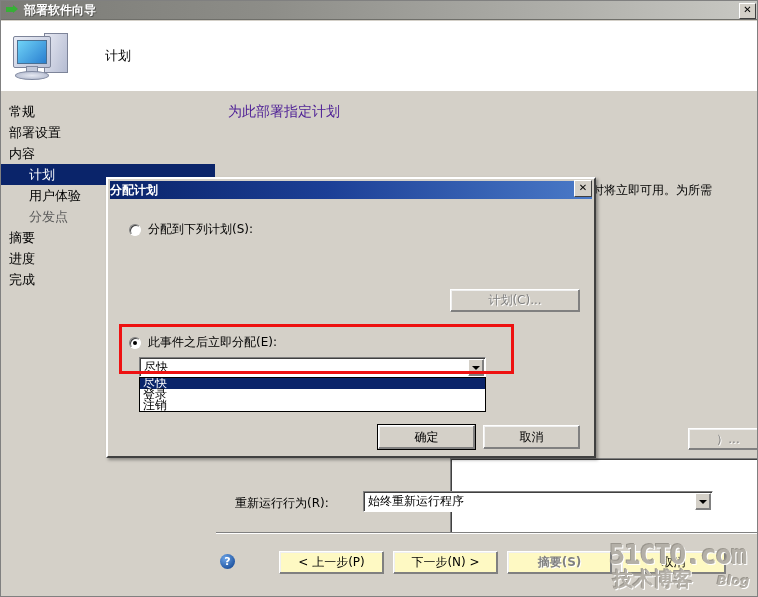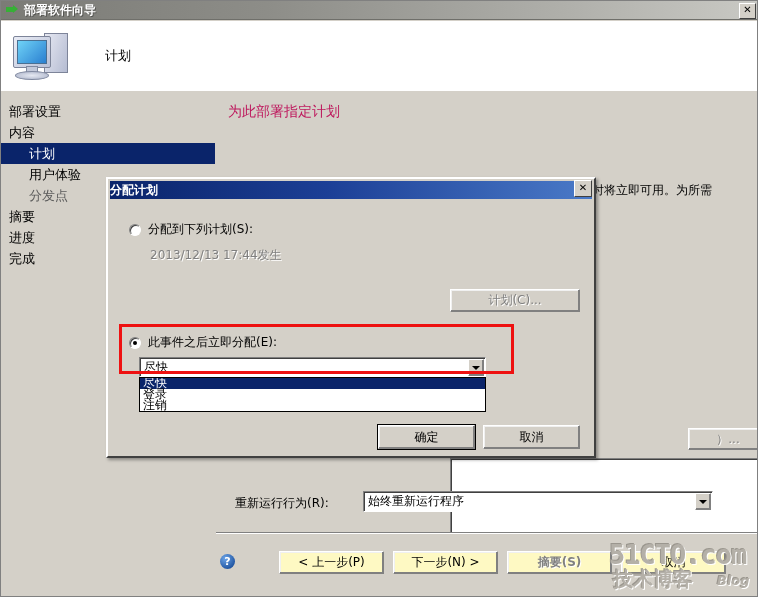--- a/index.html
+++ b/index.html
@@ -166,21 +166,21 @@
     position: absolute;
     left: 215px; top: 90px;
     width: 541px; height: 430px;
     background: #d4d0c8;
     box-sizing: border-box;
   }
   .content-title {
     position: absolute;
     left: 12px; top: 12px;
     font-size: 14px;
-    color: #be185d;
+    color: #4c1d95;
     white-space: nowrap;
   }
   .content-desc {
     position: absolute;
     left: 376px; top: 91px;
     font-size: 12px;
     color: #000;
     white-space: nowrap;
   }
   .btn-ellipsis {
@@ -531,20 +531,21 @@
       <div class="tower"></div>
       <div class="mon-body"></div>
       <div class="mon-screen"></div>
       <div class="mon-neck"></div>
       <div class="mon-base"></div>
     </div>
     <div class="hb-label">计划</div>
   </div>
 
   <div class="leftnav">
+    <div class="nav-item">常规</div>
     <div class="nav-item">部署设置</div>
     <div class="nav-item">内容</div>
     <div class="nav-item sub selected">计划</div>
     <div class="nav-item sub">用户体验</div>
     <div class="nav-item sub dim">分发点</div>
     <div class="nav-item">摘要</div>
     <div class="nav-item">进度</div>
     <div class="nav-item">完成</div>
   </div>
 
@@ -578,21 +579,20 @@
   </div>
 
   <div class="dialog">
     <div class="dlg-titlebar">
       <span class="dlg-title">分配计划</span>
     </div>
     <div class="dlg-close">✕</div>
 
     <div class="radio" id="radio-schedule"></div>
     <div id="lbl-schedule">分配到下列计划(S):</div>
-    <div id="schedule-value">2013/12/13 17:44发生</div>
 
     <div id="btn-schedule">计划(C)...</div>
 
     <div class="radio checked" id="radio-event"></div>
     <div id="lbl-event">此事件之后立即分配(E):</div>
 
     <div id="event-combo">
       <span class="val">尽快</span>
       <span class="combo-arrow"></span>
     </div>

